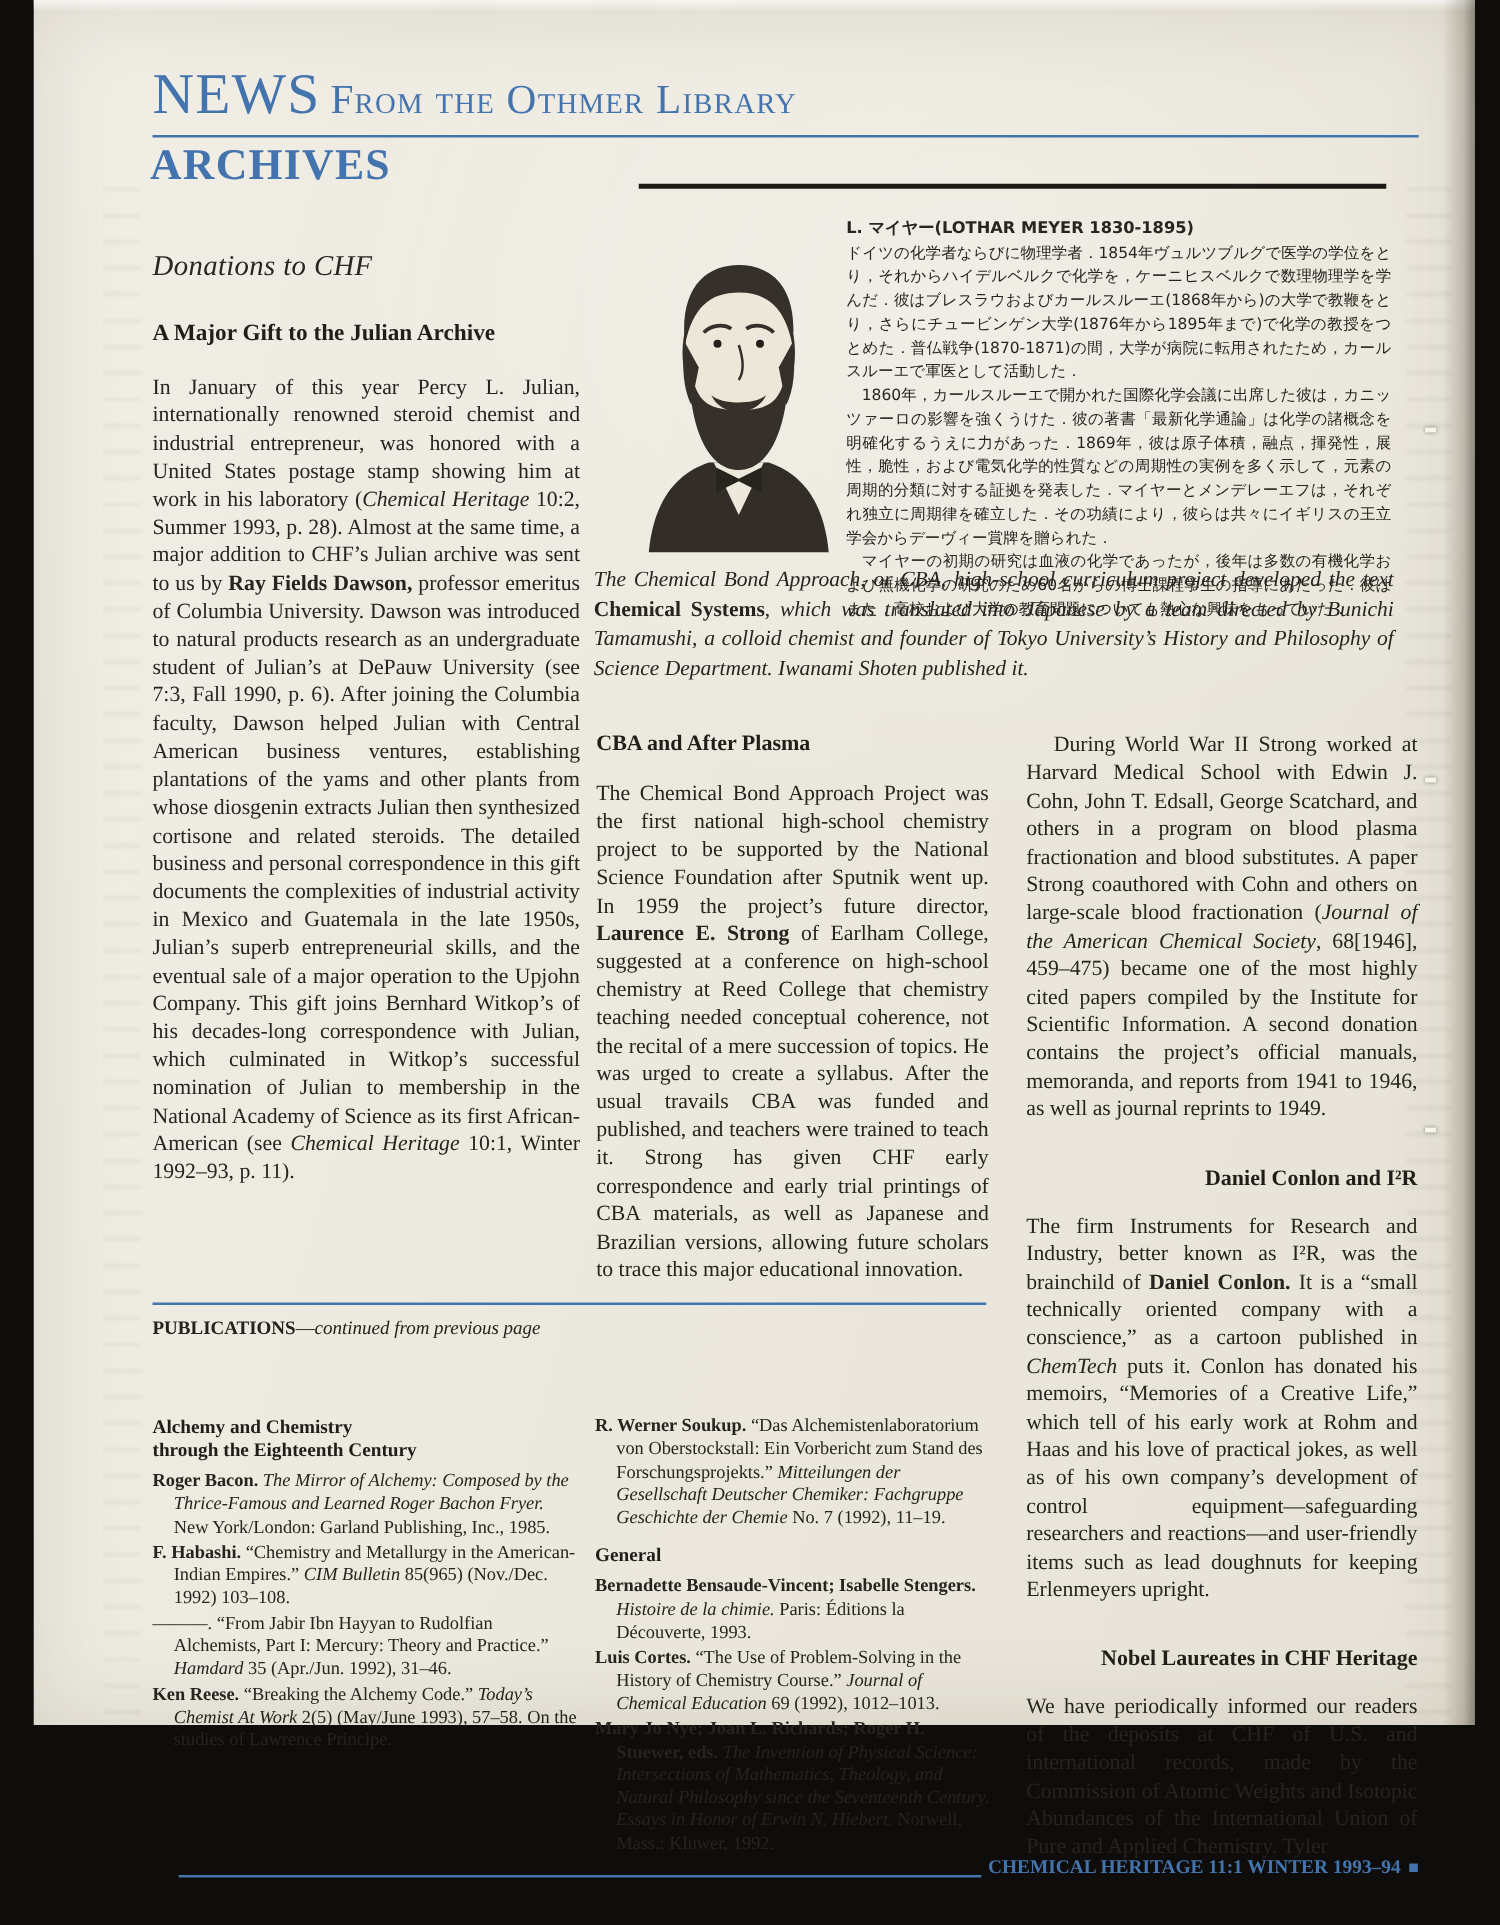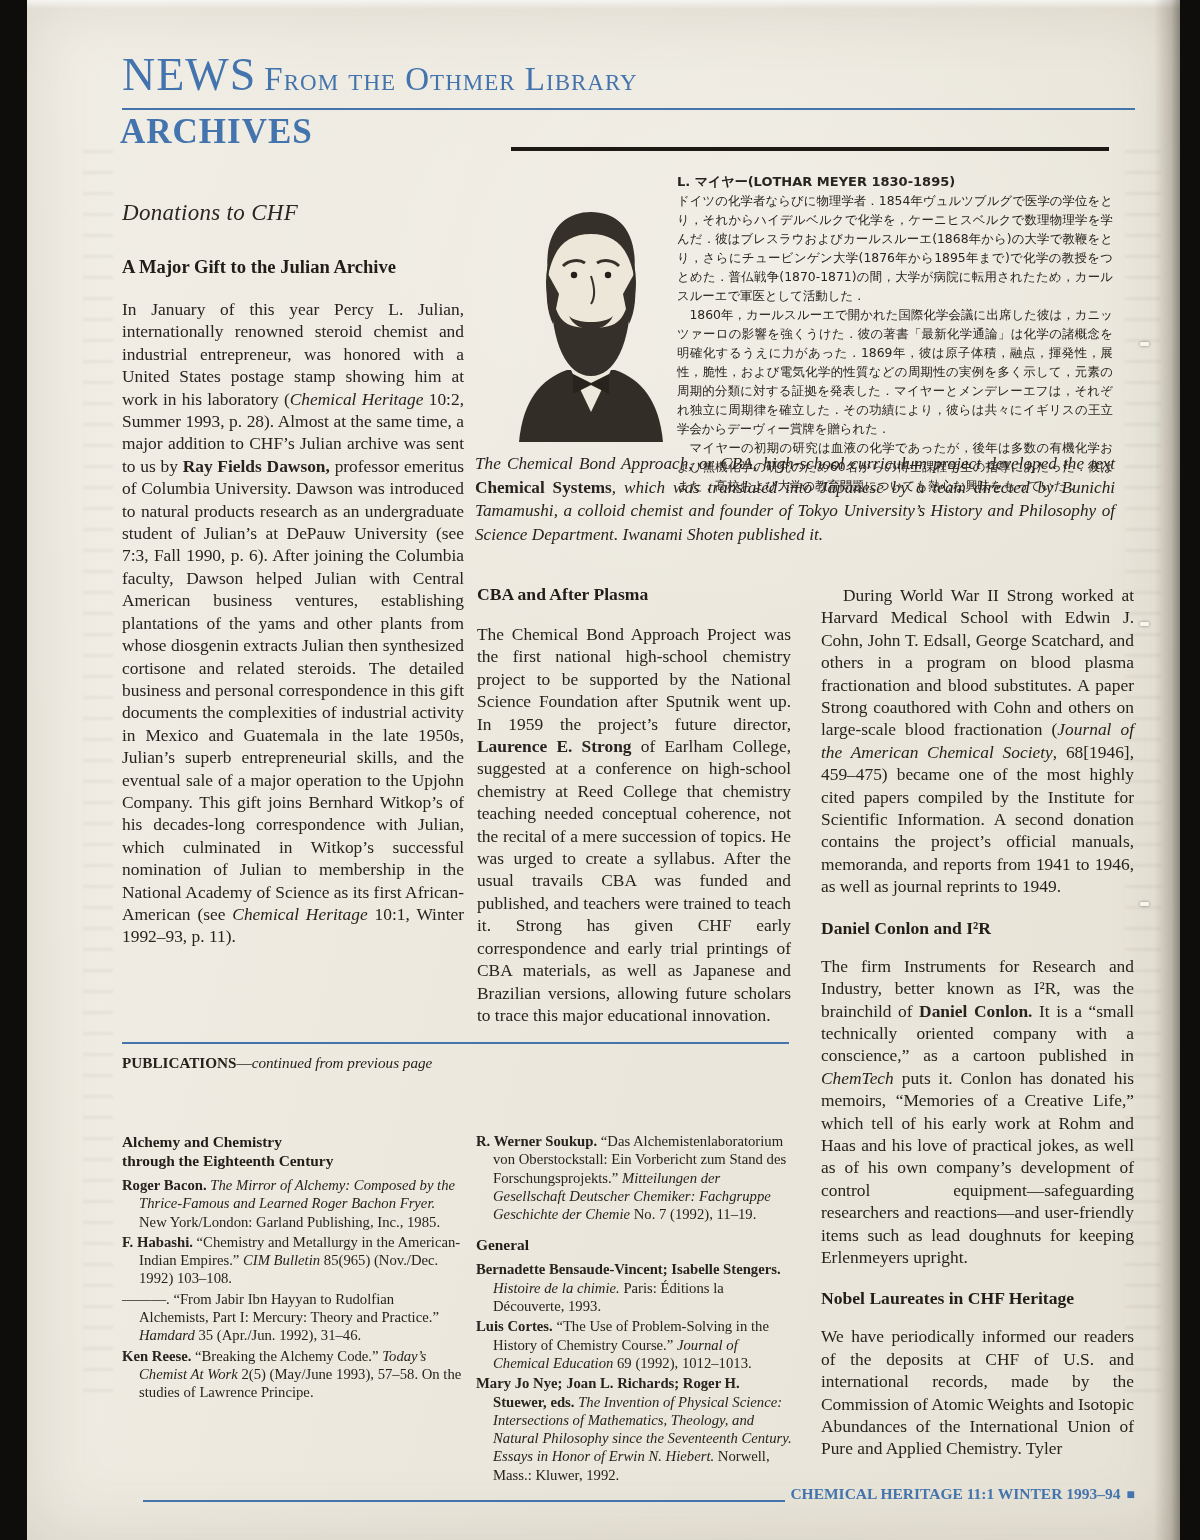--- a/index.html
+++ b/index.html
@@ -5,21 +5,21 @@
   * { margin:0; padding:0; box-sizing:border-box; }
   html,body { width:1200px; height:1540px; }
   body {
     position:relative;
     background:#0f0d0b;
     font-family:"Liberation Serif","DejaVu Serif",serif;
     color:#27231e;
     overflow:hidden;
   }
   .paper {
-    position:absolute; left:27px; top:0; width:1153px; height:1540px;
+    position:absolute; left:27px; top:0; width:1153px; height:1380px;
     background:
       radial-gradient(900px 700px at 65% 18%, rgba(255,255,255,.28), transparent 60%),
       linear-gradient(105deg,#f1eee6 0%,#ebe7dc 55%,#e6e2d6 100%);
     box-shadow:inset 0 0 70px rgba(110,100,80,.18);
   }
   .paper::before { content:""; position:absolute; left:0; top:0; width:100%; height:9px;
     background:linear-gradient(to bottom, rgba(255,255,255,.7), transparent); }
   .paper::after { content:""; position:absolute; right:0; top:0; width:26px; height:100%;
     background:linear-gradient(to right, transparent, rgba(70,60,45,.22) 65%, rgba(40,35,25,.45)); }
   .ghost { position:absolute; opacity:.05; filter:blur(1.2px); pointer-events:none;
@@ -44,21 +44,21 @@
   
   .col { position:absolute; }
   .col-left    { left:95px;  top:200px; width:342px; }
   .col-middle  { left:450px; top:584px; width:314px; }
   .col-right   { left:794px; top:584px; width:313px; }
   .kicker  { font-style:italic; font-size:23px; letter-spacing:.3px; margin-bottom:30px; color:#2a2621; }
   .subhead { font-size:18.6px; font-weight:700; margin-bottom:20px; color:#211d18; }
   .body-text { font-size:17.4px; line-height:22.4px; text-align:justify; color:#27231e; }
   .indent { text-indent:22px; }
   .col-head { font-size:17.6px; font-weight:700; margin-bottom:18px; color:#211d18; }
-  .col-right .col-head { margin-top:20px; margin-bottom:16px; }
+  .col-right .col-head { margin-top:34px; margin-bottom:16px;text-align:right; }
 
   .run-b { font-weight:700; }
   .run-i { font-style:italic; }
   .run-r { font-style:normal;font-weight:bold; }
 
   
   .portrait { position:absolute; left:480px; top:164px; width:168px; height:278px; }
   .jp-block { position:absolute; left:650px; top:172px; width:436px;
     font-family:"DejaVu Sans",sans-serif; font-size:12.4px; line-height:19px;
     text-align:justify; color:#28241f; }

